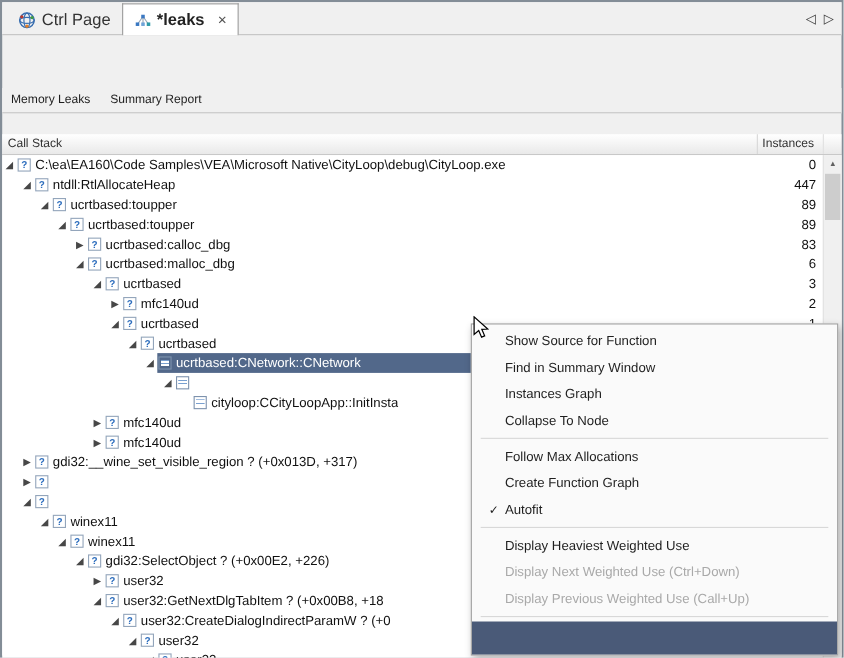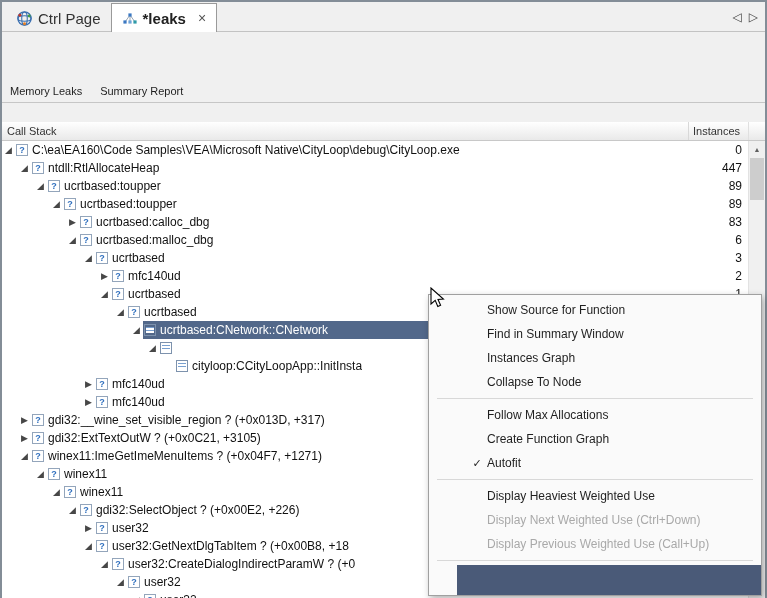--- a/index.html
+++ b/index.html
@@ -42,21 +42,21 @@
   .node-instances{margin-left:auto;flex:none;width:54px;text-align:right;padding-right:6px;}
 
   
   .scrollbar{position:absolute;right:0;top:0;bottom:0;width:17px;background:#f0f0f0;border-left:1px solid #e2e2e2;box-sizing:border-box;}
   .sb-btn{height:17px;display:flex;align-items:center;justify-content:center;font-size:7px;color:#606060;}
   .sb-down{position:absolute;bottom:0;left:0;right:0;}
   .sb-thumb{position:absolute;left:1px;right:1px;top:17px;height:42px;background:#cdcdcd;}
 
   
   .context-menu{position:absolute;left:426px;top:292px;width:334px;height:302px;box-sizing:border-box;background:#fafafa;border:1px solid #a0a0a0;box-shadow:2px 3px 7px rgba(0,0,0,0.3);padding-top:3px;overflow:hidden;z-index:20;}
-  .menu-item{height:24px;display:flex;align-items:center;font-size:12px;color:#1f1f1f;padding-left:10px;margin-left:28px;}
+  .menu-item{height:24px;display:flex;align-items:center;font-size:12px;color:#1f1f1f;padding-left:10px;}
   .menu-check{flex:none;width:20px;text-align:center;font-size:11px;color:#222;}
   .menu-item.disabled{color:var(--disabled-text);text-align:right;}
   .menu-item.partial{background:var(--menu-partial-bg);height:38px;}
   .menu-sep{height:1px;background:#d8d8d8;margin:4px 8px;}
 
   
   .cursor{position:absolute;left:428px;top:285px;z-index:30;}
 </style>
 </head>
 <body>
@@ -252,30 +252,28 @@
       <span class="node-icon question-icon">?</span>
       <span class="node-label">gdi32:__wine_set_visible_region ? (+0x013D, +317)</span>
       <span class="node-instances"></span>
     </span>
   </div>
         <div class="tree-row">
     <span class="indent" style="width: 16px;"></span>
     <span class="expander collapsed">▶</span>
     <span class="row-body">
       <span class="node-icon question-icon">?</span>
-      <span class="node-label">gdi32:ExtTextOutW ? (+0x0C21, +3105)</span>
       <span class="node-instances"></span>
     </span>
   </div>
         <div class="tree-row">
     <span class="indent" style="width: 16px;"></span>
     <span class="expander expanded">◢</span>
     <span class="row-body">
       <span class="node-icon question-icon">?</span>
-      <span class="node-label">winex11:ImeGetImeMenuItems ? (+0x04F7, +1271)</span>
       <span class="node-instances"></span>
     </span>
   </div>
         <div class="tree-row">
     <span class="indent" style="width: 32px;"></span>
     <span class="expander expanded">◢</span>
     <span class="row-body">
       <span class="node-icon question-icon">?</span>
       <span class="node-label">winex11</span>
       <span class="node-instances"></span>

